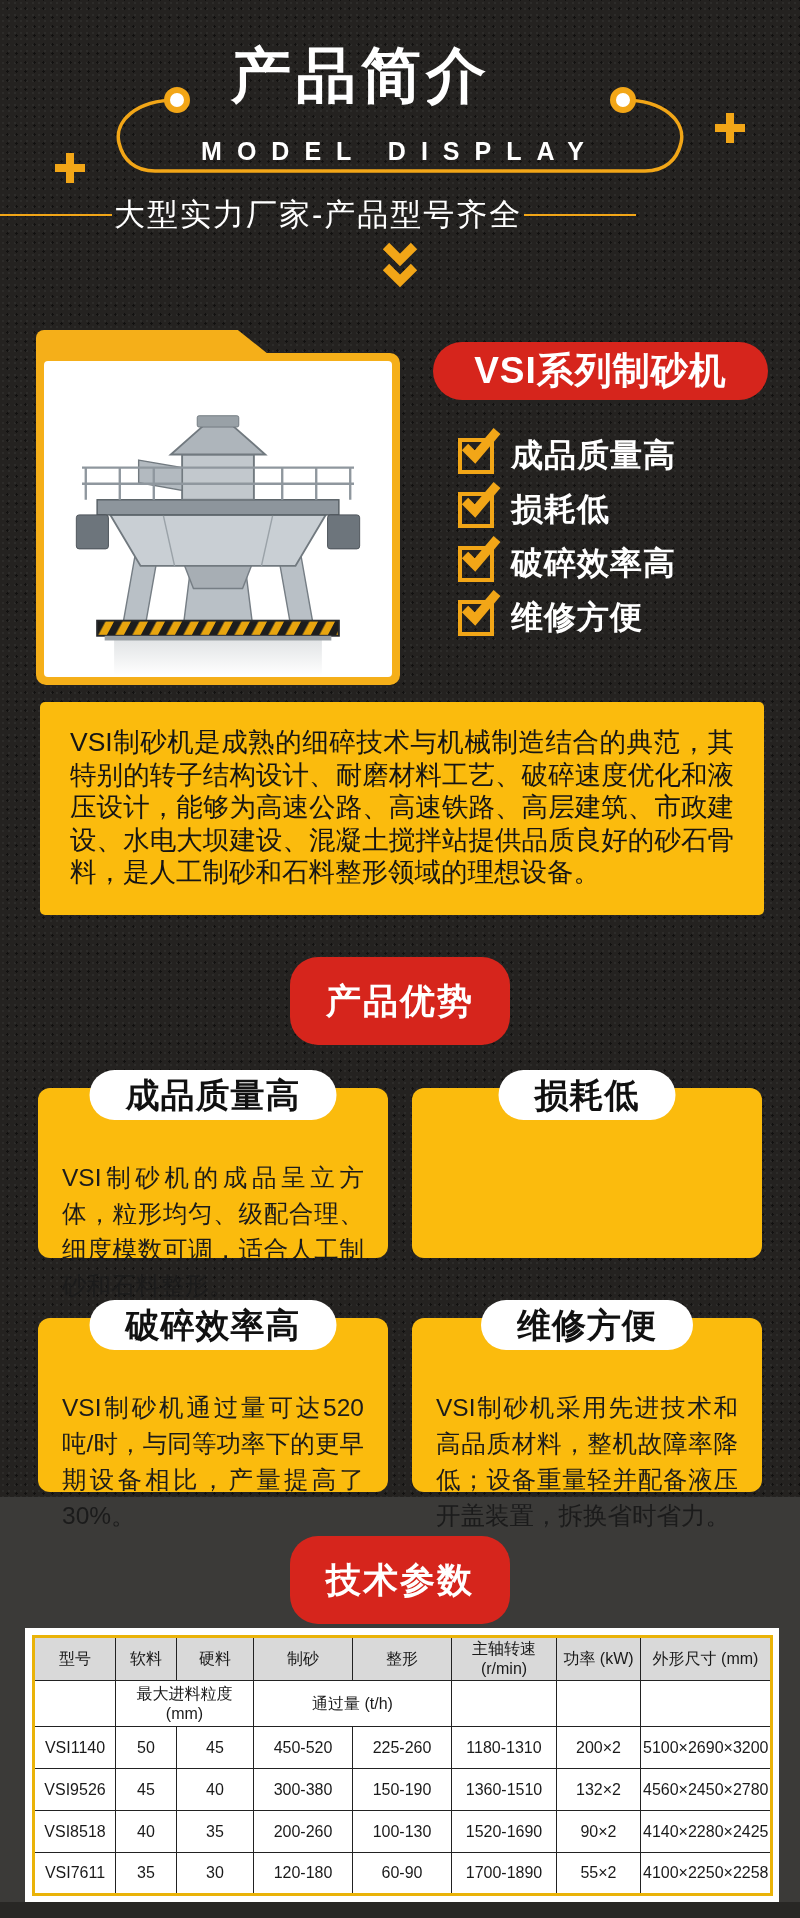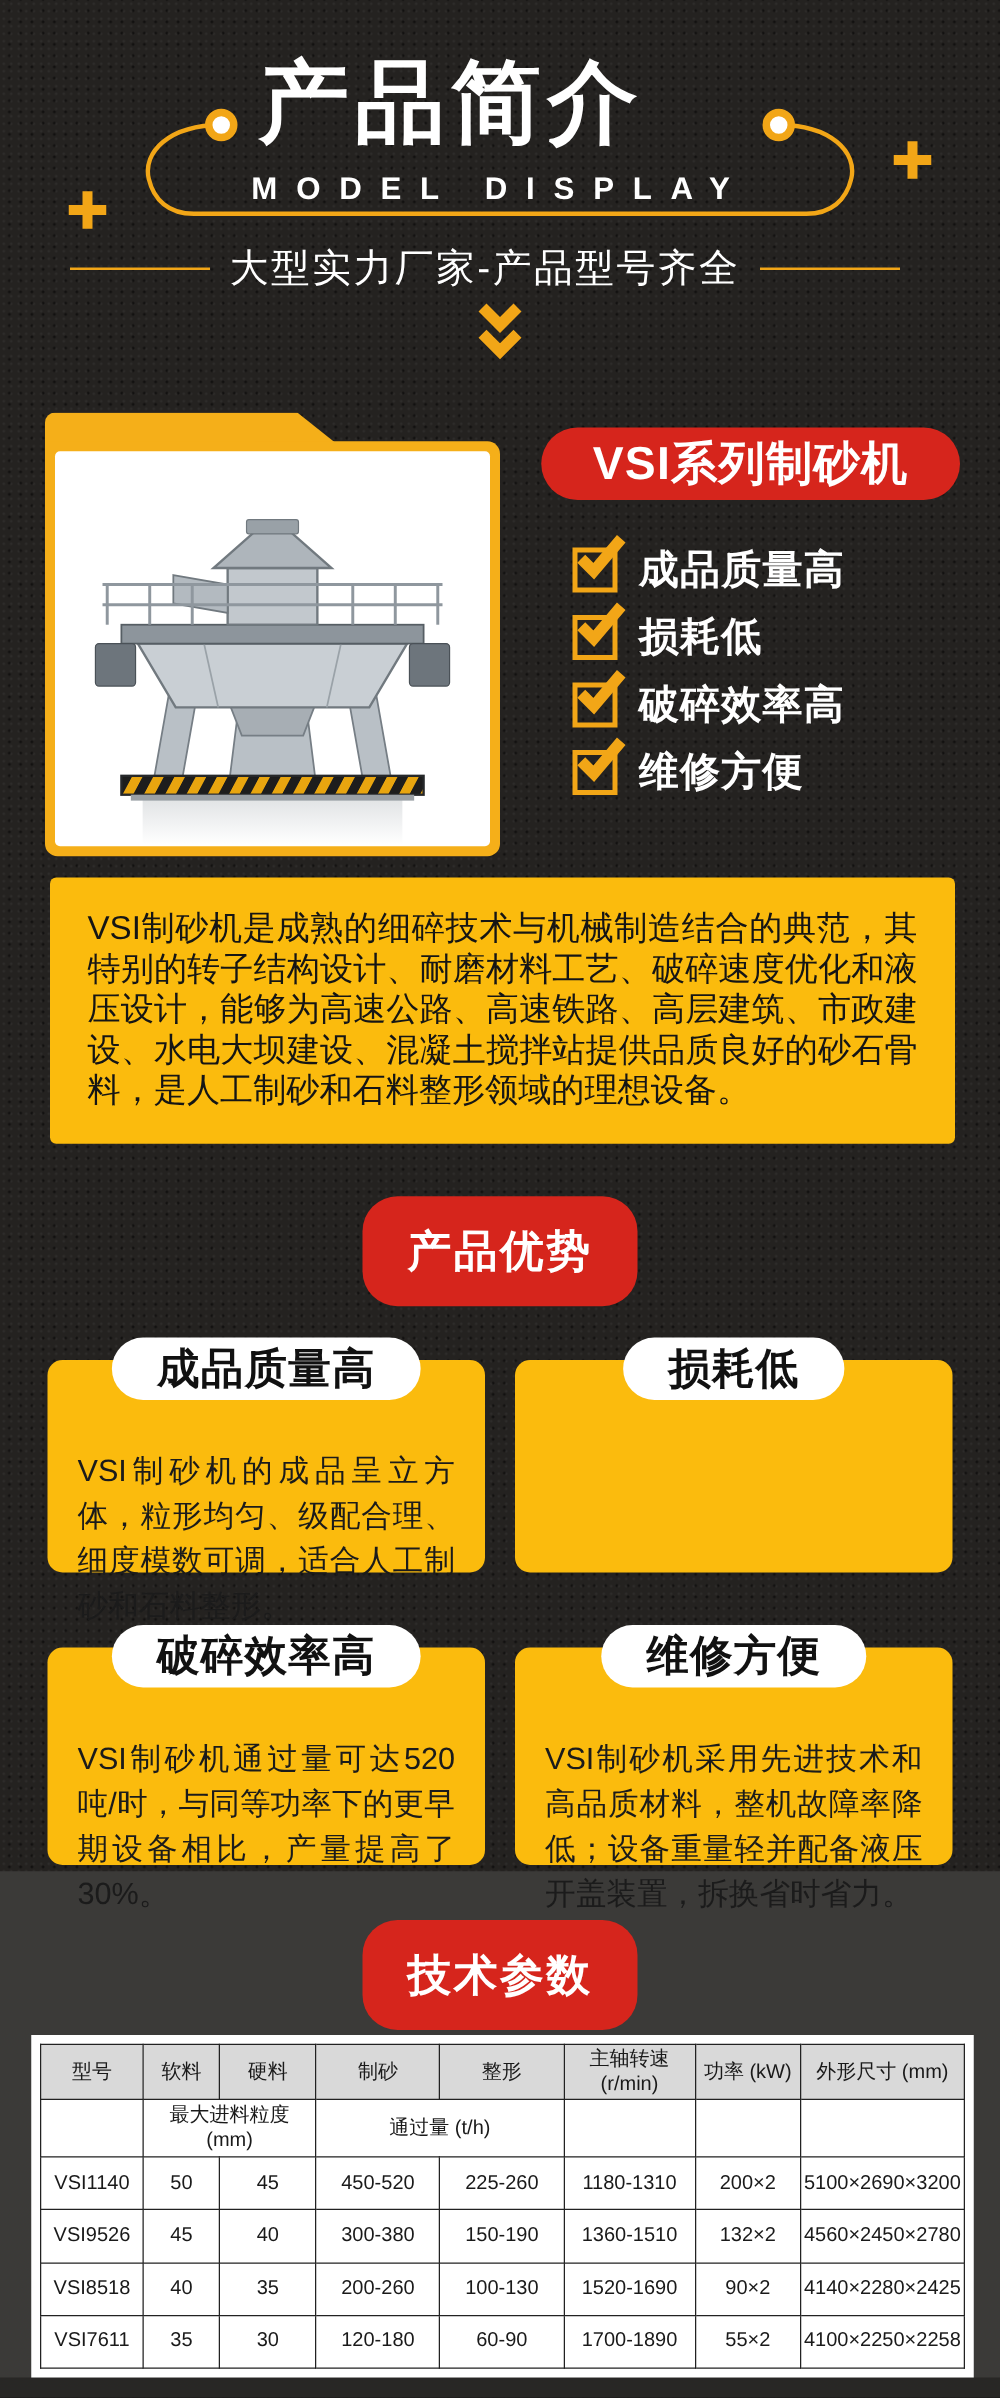--- a/index.html
+++ b/index.html
@@ -17,25 +17,25 @@
     background-size:6px 6px, 9px 9px;
     background-position:0 0, 3px 4px;
   }
   
   .page-bottom{position:absolute;left:0;top:1497px;width:800px;height:421px;background:#3B3A38;}
   .footer-strip{position:absolute;left:0;top:1902px;width:800px;height:16px;background:#282725;}
 
   
   .hero-deco{position:absolute;left:0;top:0;width:800px;height:300px;}
   .hero-title{position:absolute;left:0;top:46px;width:722px;text-align:center;
-    font-size:72px;font-weight:900;color:#ffffff;letter-spacing:5px;line-height:1;}
+    font-size:60px;font-weight:900;color:#ffffff;letter-spacing:5px;line-height:1;}
   .model-display{position:absolute;left:0;top:137px;width:800px;text-align:center;
     font-size:25px;font-weight:700;color:#ffffff;letter-spacing:15px;}
   .tagline-row{position:absolute;left:0;top:194px;width:776px;display:flex;
-    justify-content:center;align-items:center;gap:16px;}
+    align-items:center;gap:2px;}
   .tagline-line{width:112px;height:2px;background:#F2A617;}
   .tagline{font-size:31px;color:#ffffff;font-weight:500;letter-spacing:2px;}
   .chevron-wrap{position:absolute;left:0;top:240px;width:800px;text-align:center;}
 
   
   .folder-tab{position:absolute;left:36px;top:330px;width:232px;height:24px;background:#F5AF19;
     clip-path:polygon(0 0,87% 0,100% 100%,0 100%);border-top-left-radius:8px;}
   .folder-body{position:absolute;left:36px;top:353px;width:364px;height:332px;background:#F5AF19;
     border-radius:0 10px 10px 10px;padding:8px;box-sizing:border-box;}
   .folder-inner{width:100%;height:100%;background:#ffffff;border-radius:4px;overflow:hidden;
@@ -71,21 +71,21 @@
   .card-pill{position:absolute;top:-18px;left:50%;transform:translateX(-50%);background:#ffffff;
     border-radius:26px;height:50px;line-height:50px;padding:0 36px;font-size:34px;font-weight:800;
     color:#111111;white-space:nowrap;letter-spacing:1px;}
   .card-body{font-size:24.5px;line-height:36px;color:#1b1b1b;font-weight:500;text-align:justify;
     overflow:hidden;max-height:148px;margin-top:20px;}
 
   
   .table-wrap{position:absolute;left:25px;top:1628px;width:754px;height:274px;background:#ffffff;
     box-sizing:border-box;padding:7px;}
   table.specs{width:100%;height:100%;border-collapse:collapse;table-layout:fixed;
-    font-size:16px;color:#1a1a1a;border:1px solid #eab308;}
+    font-size:16px;color:#1a1a1a;border:3px solid #eab308;}
   table.specs td{border:1px solid #222222;text-align:center;vertical-align:middle;
     padding:1px 2px;line-height:20px;overflow:hidden;}
   tr.hdr{background:#D9D9D9;height:44px;}
   tr.subhdr{height:46px;}
   tr.datarow{height:42px;}
 </style>
 </head>
 <body>
 
 <div class="page">

